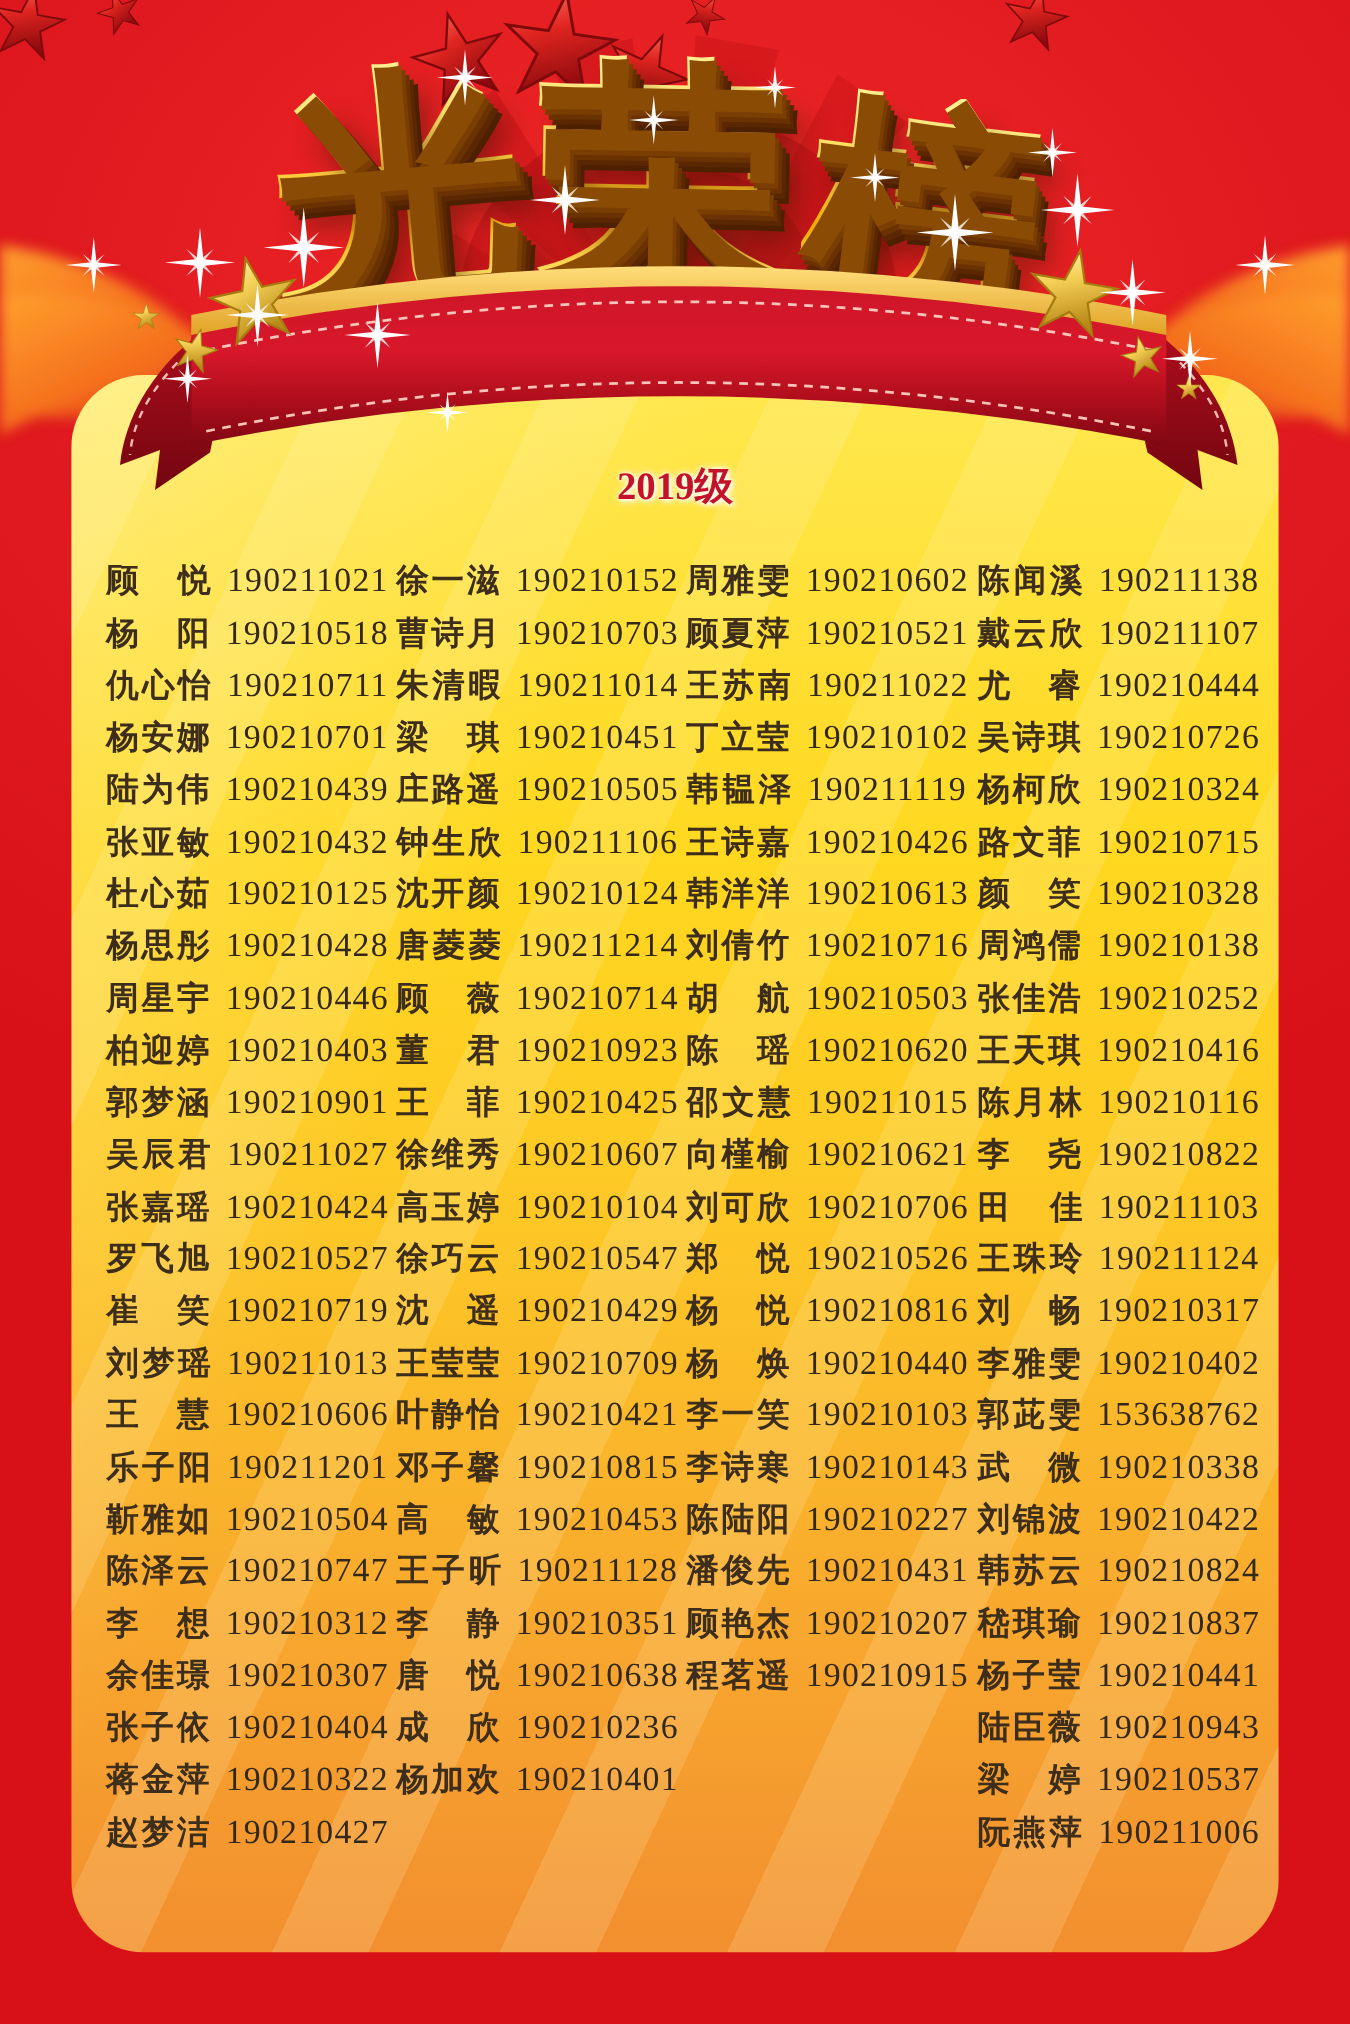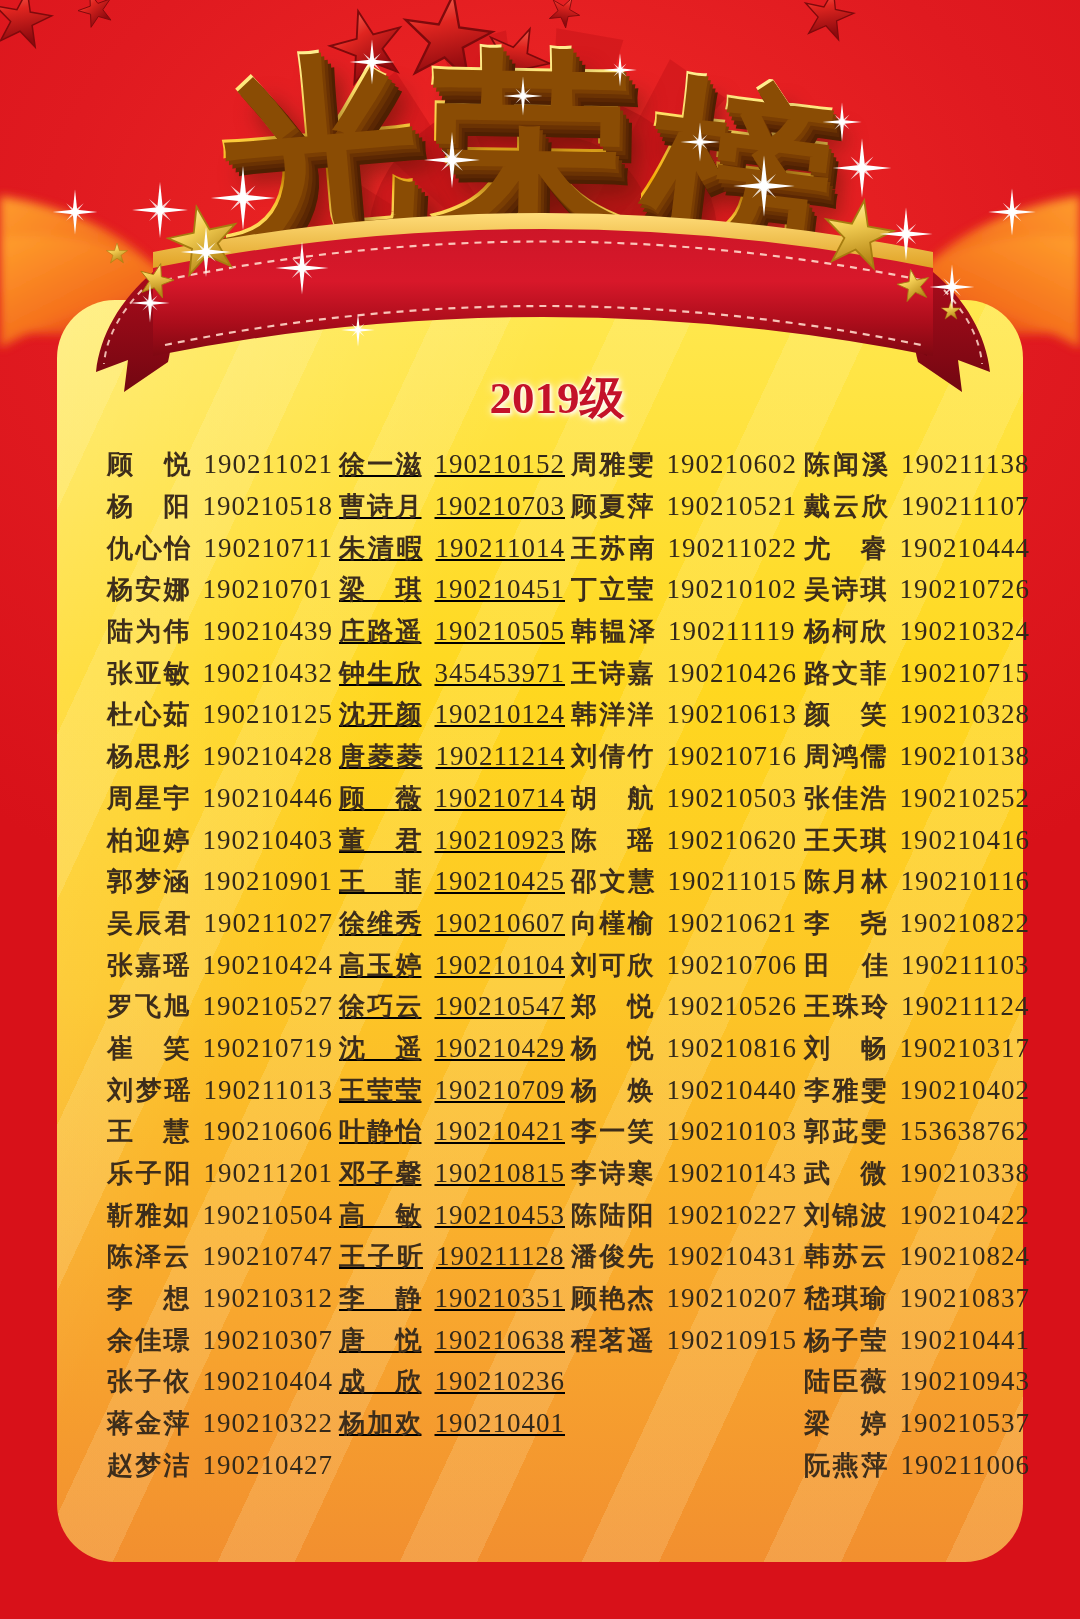--- a/index.html
+++ b/index.html
@@ -20,26 +20,26 @@
   .tch0{transform:rotate(-5deg) translateY(5px);}
   .tch1{transform:rotate(1deg);}
   .tch2{transform:rotate(7deg) translateY(26px) scale(.94);}
 
   
   .panel{position:absolute;left:57px;top:300px;width:966px;height:1262px;border-radius:58px;z-index:5;
     background:
       linear-gradient(115deg, rgba(255,255,255,.25) 0%, rgba(255,255,255,0) 34%),
       repeating-linear-gradient(295deg, rgba(255,248,205,.16) 0 70px, rgba(255,255,255,0) 70px 165px),
       linear-gradient(180deg,#ffe84f 0%,#ffd81f 30%,#fdc626 55%,#f8a72e 80%,#f28f2f 100%);}
-  .class-label{position:absolute;left:17px;top:68px;width:100%;text-align:center;
-    font-family:"Liberation Serif","DejaVu Serif",serif;font-weight:bold;font-size:45px;color:#c41229;
+  .class-label{position:absolute;left:0;top:68px;width:100%;text-align:center;
+    font-family:"Liberation Serif","DejaVu Serif",serif;font-weight:bold;font-size:31px;color:#c41229;
     text-shadow:0 0 8px #fff,0 0 3px #fff,2px 2px 4px rgba(255,255,255,.85);}
   .roster{position:absolute;left:0;top:144px;width:100%;height:1060px;}
-  .col{position:absolute;top:0;width:226px;margin-left:22px;}
-  .c0{left:28px;} .c1{left:260px;text-decoration:underline;} .c2{left:492px;} .c3{left:725px;}
+  .col{position:absolute;top:0;width:226px;}
+  .c0{left:28px;} .c1{left:260px;} .c2{left:492px;} .c3{left:725px;}
   .entry{height:41.7px;display:flex;align-items:center;}
   .ename{display:inline-block;width:84px;font-size:26px;font-weight:600;color:#3d2d1b;
     font-family:"Liberation Serif","DejaVu Serif",serif;
     text-align:justify;text-align-last:justify;margin-right:13px;}
   .eid{font-size:27px;color:#33291a;letter-spacing:1px;
     font-family:"Liberation Serif","DejaVu Serif",serif;}
 
   .z1{z-index:1;} .z2{z-index:2;} .z6{z-index:6;} .z7{z-index:7;} .z8{z-index:8;}
 </style>
 </head>
@@ -225,21 +225,21 @@
           <div class="entry">
             <span class="ename">梁琪</span>
             <span class="eid">190210451</span>
           </div>
           <div class="entry">
             <span class="ename">庄路遥</span>
             <span class="eid">190210505</span>
           </div>
           <div class="entry">
             <span class="ename">钟生欣</span>
-            <span class="eid">345453971</span>
+            <span class="eid">190211106</span>
           </div>
           <div class="entry">
             <span class="ename">沈开颜</span>
             <span class="eid">190210124</span>
           </div>
           <div class="entry">
             <span class="ename">唐菱菱</span>
             <span class="eid">190211214</span>
           </div>
           <div class="entry">

